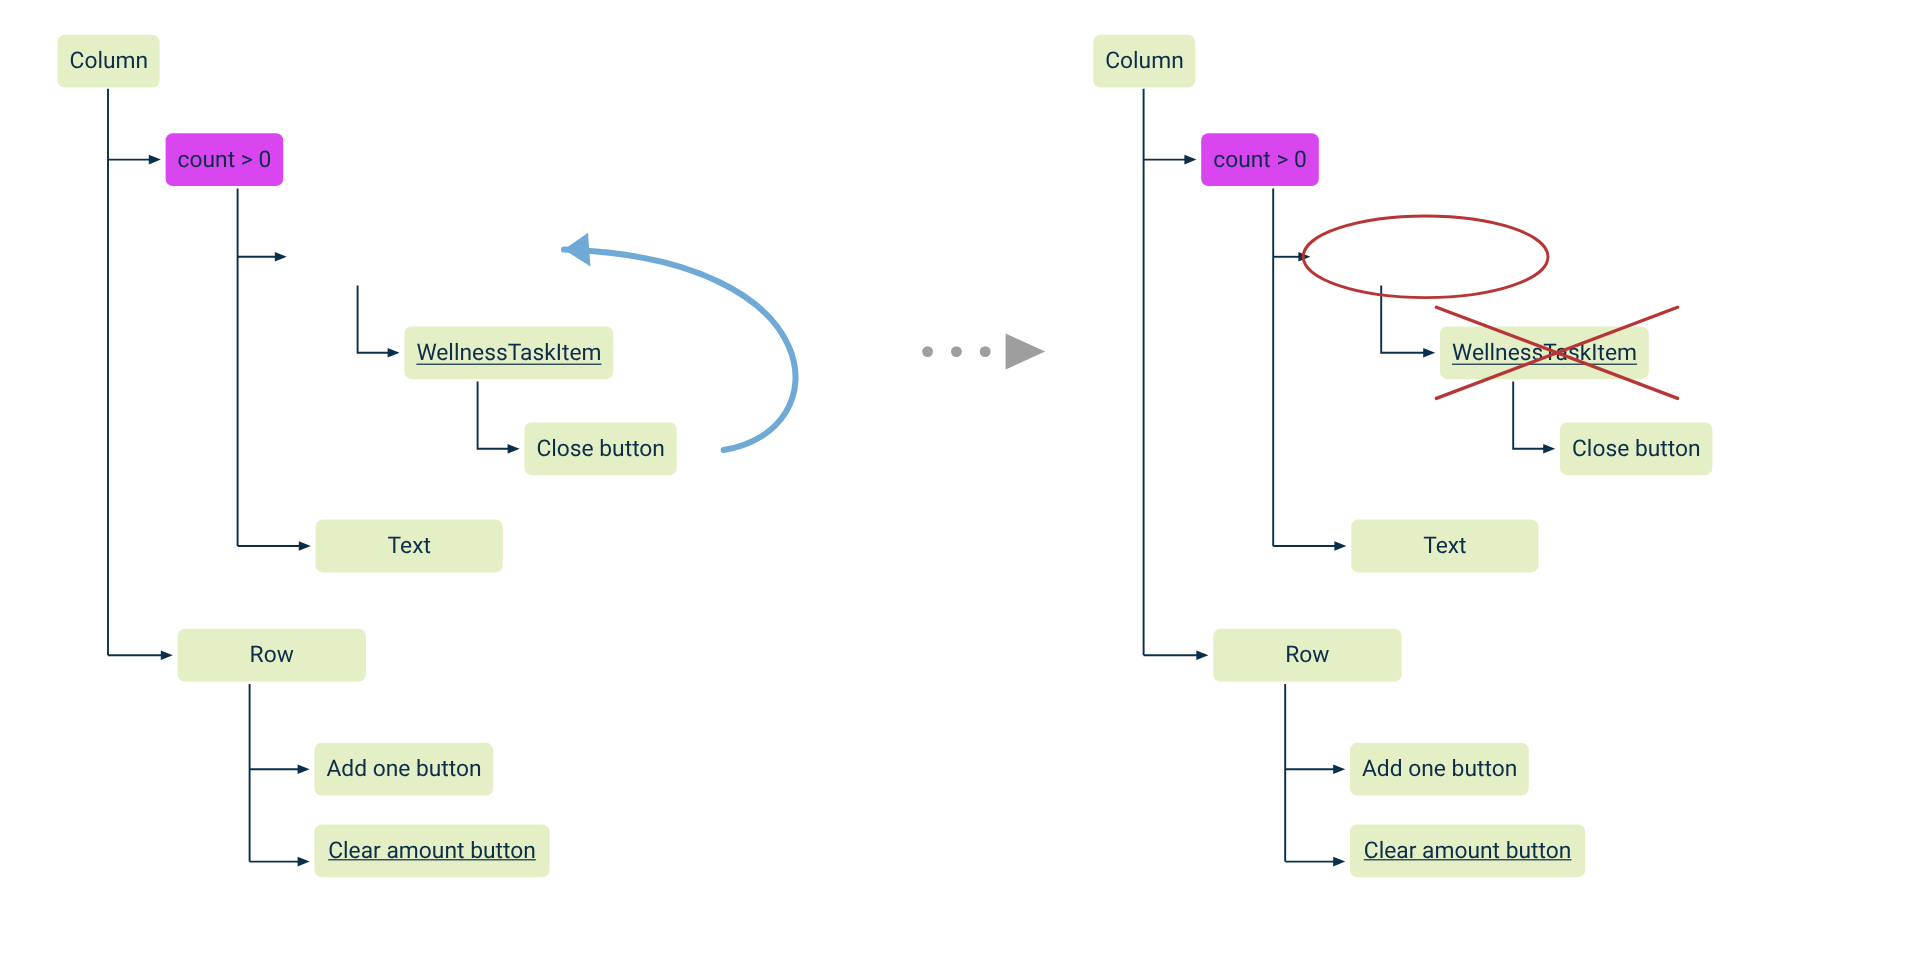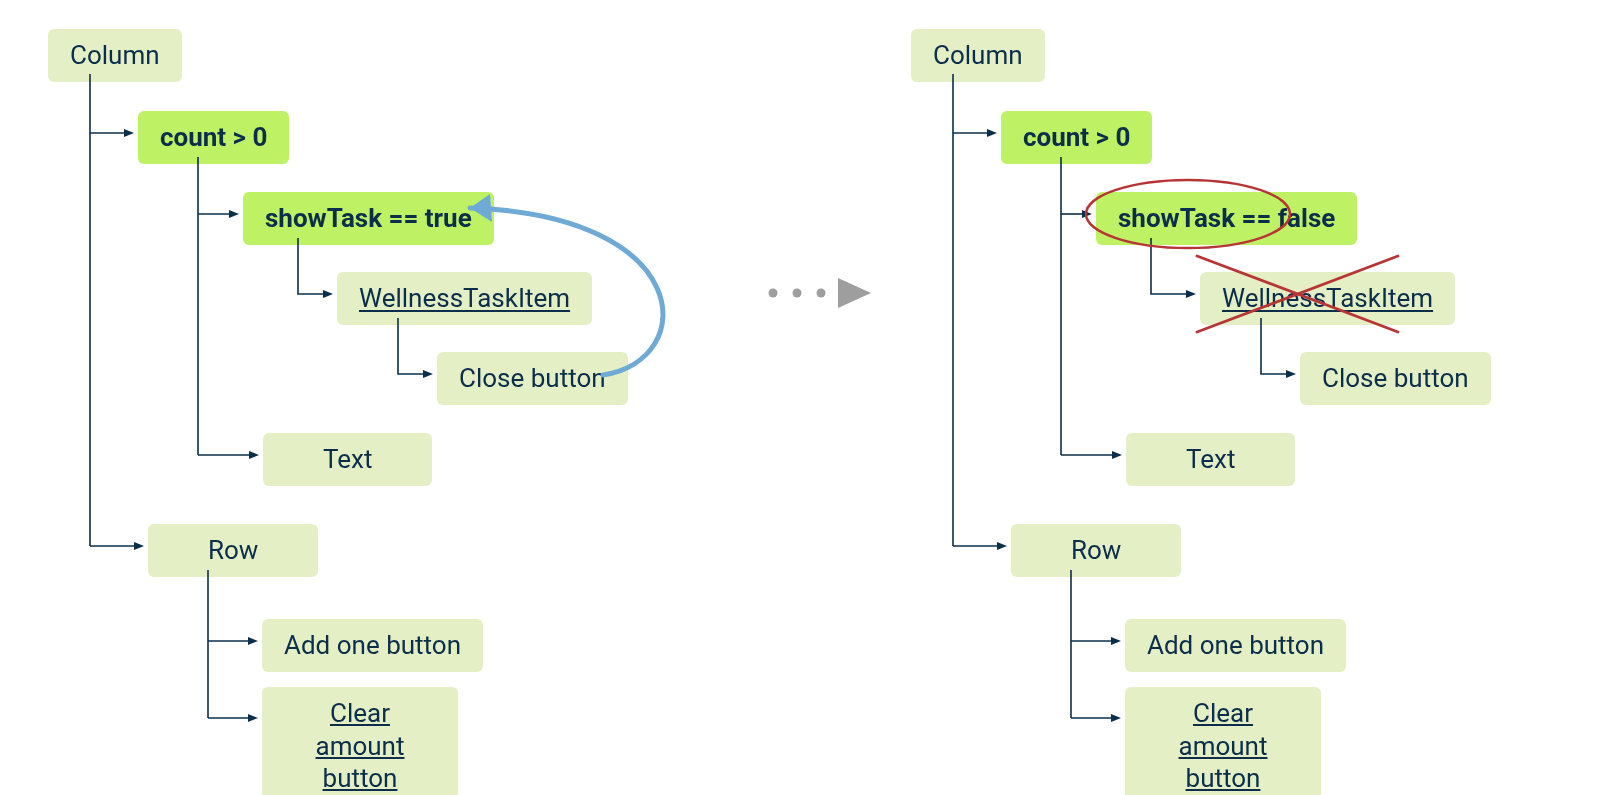--- a/index.html
+++ b/index.html
@@ -13,33 +13,33 @@
   }
   .canvas {
     position: relative;
     width: 1600px;
     height: 795px;
   }
   .node {
     position: absolute;
     box-sizing: border-box;
     border-radius: 6px;
-    padding: 10px 22px;
-    font-size: 26px;
+    padding: 10px 10px;
+    font-size: 19px;
     color: #0b2e4a;
     font-weight: 400;
     text-align: center;
     white-space: nowrap;
     line-height: 1.25;
     display: flex;
     align-items: flex-end;
     justify-content: center;
   }
   .green { background: #e5efc6; }
-  .blue  { background: #bef264; font-weight: bold; }
+  .blue  { background: #d946ef; }
   .multi { white-space: normal; width: 196px; text-decoration: underline; }
   .spell {
     text-decoration-line: underline;
     text-decoration-style: wavy;
     text-decoration-color: #d66b6b;
     text-decoration-thickness: 1px;
     text-underline-offset: 3px;
     text-decoration: underline;
   }
   svg.overlay {
@@ -90,23 +90,20 @@
 <div class="canvas">
 
   <div class="node green" style="left:48px; top:29px;">
     <span>Column</span>
   </div>
 
   <div class="node blue" style="left:138px; top:111px;">
     <span>count &gt; 0</span>
   </div>
 
-  <div class="node blue" style="left:243px; top:192px;">
-    <span>showTask == true</span>
-  </div>
 
   <div class="node green" style="left:337px; top:272px;">
     <span class="spell">WellnessTaskItem</span>
   </div>
 
   <div class="node green" style="left:437px; top:352px;">
     <span>Close button</span>
   </div>
 
   <div class="node green" style="left:263px; top:433px; padding-left:60px; padding-right:60px;">
@@ -126,23 +123,20 @@
   </div>
 
   <div class="node green" style="left:911px; top:29px;">
     <span>Column</span>
   </div>
 
   <div class="node blue" style="left:1001px; top:111px;">
     <span>count &gt; 0</span>
   </div>
 
-  <div class="node blue" style="left:1096px; top:192px;">
-    <span>showTask == false</span>
-  </div>
 
   <div class="node green" style="left:1200px; top:272px;">
     <span class="spell">WellnessTaskItem</span>
   </div>
 
   <div class="node green" style="left:1300px; top:352px;">
     <span>Close button</span>
   </div>
 
   <div class="node green" style="left:1126px; top:433px; padding-left:60px; padding-right:60px;">

